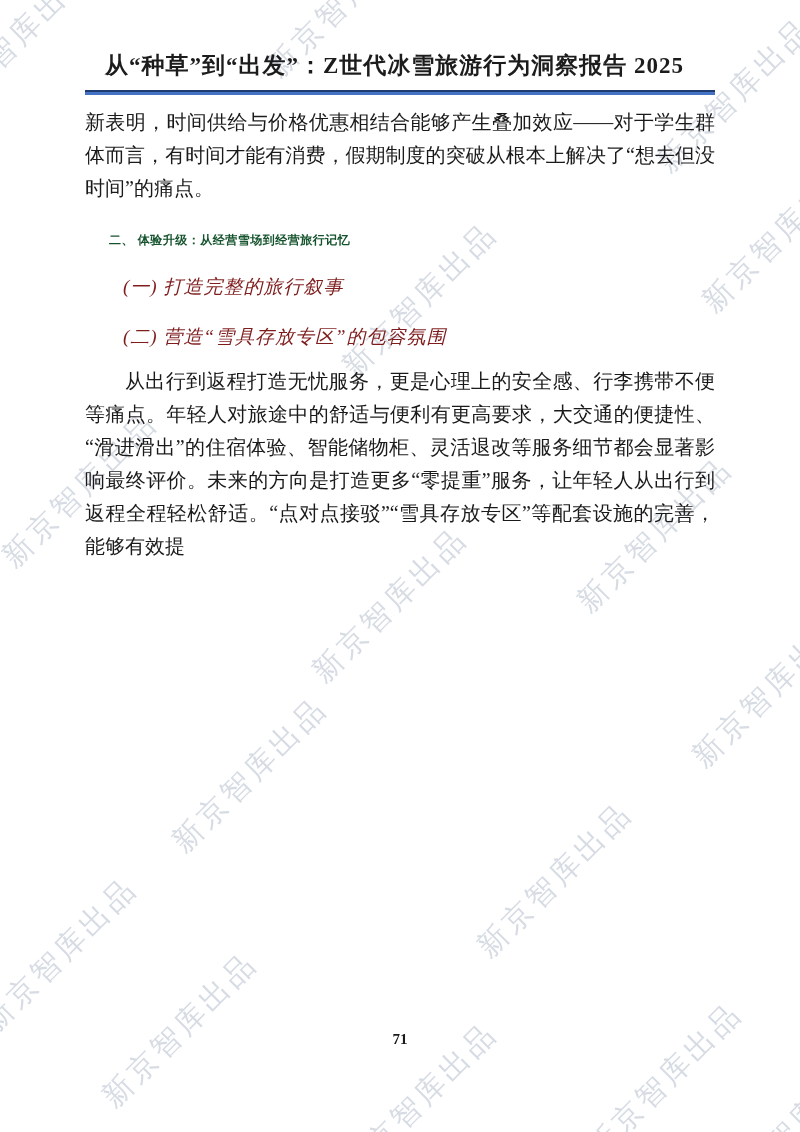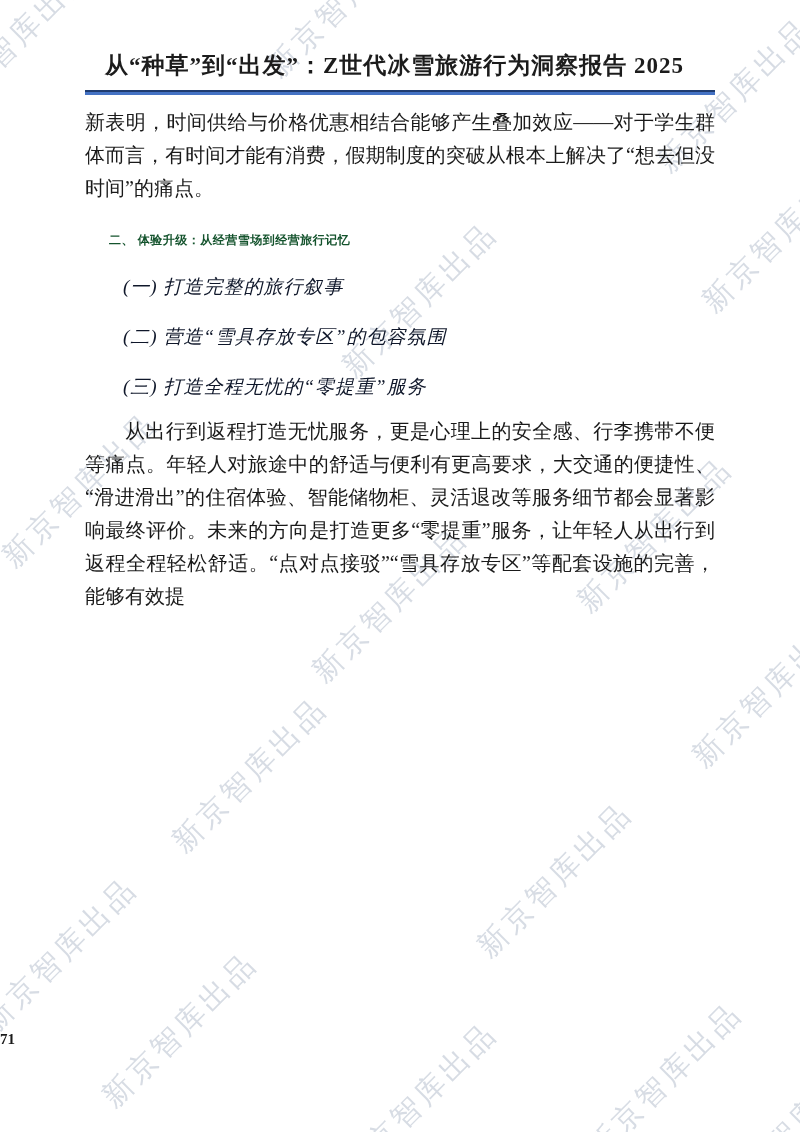--- a/index.html
+++ b/index.html
@@ -72,32 +72,32 @@
     font-weight: bold;
     color: #14532d;
     margin: 27px 0 0 0;
     text-indent: 2em;
     letter-spacing: 0.5px;
   }
   h3.sub-heading {
     font-size: 19px;
     font-weight: normal;
     font-style: italic;
-    color: #0f172a;
+    color: #7f1d1d;
     margin: 24px 0 15px 0;
     text-indent: 2em;
     letter-spacing: 1px;
   }
   h3.first-sub { margin-top: 25px; }
   
   .footer {
     position: absolute; z-index: 1;
     left: 0; right: 0;
     top: 1030px;
-    text-align: left;
+    text-align: center;
   }
   .page-number {
     font-size: 15px;
     font-weight: bold;
     color: #1a1a1a;
   }
 </style>
 </head>
 <body>
 
@@ -132,21 +132,20 @@
     <p class="body-para no-indent">新表明，时间供给与价格优惠相结合能够产生叠加效应——对于学生群体而言，有时间才能有消费，假期制度的突破从根本上解决了“想去但没时间”的痛点。</p>
 
     <h2 class="section-heading">二、 体验升级：从经营雪场到经营旅行记忆</h2>
 
     <h3 class="sub-heading first-sub">(一) 打造完整的旅行叙事</h3>
 
 
     <h3 class="sub-heading">(二) 营造“雪具存放专区”的包容氛围</h3>
 
 
-    <h3 class="sub-heading">(三) 打造全程无忧的“零提重”服务</h3>
 
     <p class="body-para">从出行到返程打造无忧服务，更是心理上的安全感、行李携带不便等痛点。年轻人对旅途中的舒适与便利有更高要求，大交通的便捷性、“滑进滑出”的住宿体验、智能储物柜、灵活退改等服务细节都会显著影响最终评价。未来的方向是打造更多“零提重”服务，让年轻人从出行到返程全程轻松舒适。“点对点接驳”“雪具存放专区”等配套设施的完善，能够有效提</p>
 
   </div>
 
   <div class="footer">
     <span class="page-number">71</span>
   </div>
 
 </div>

